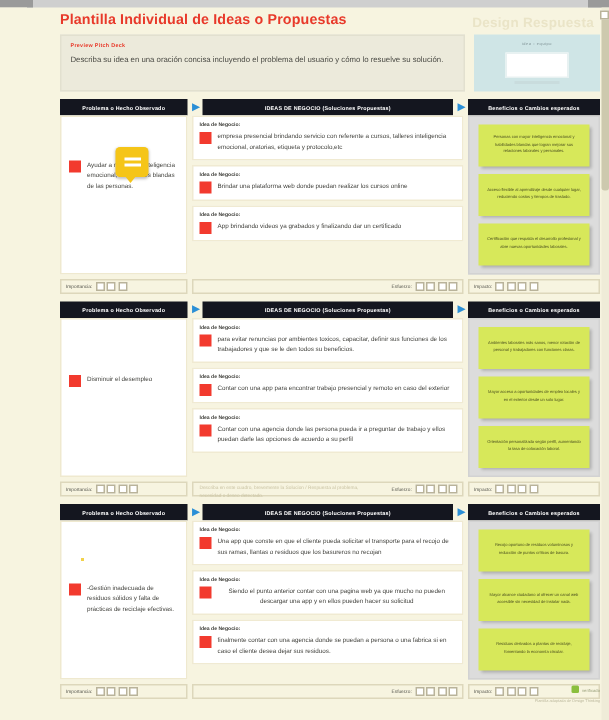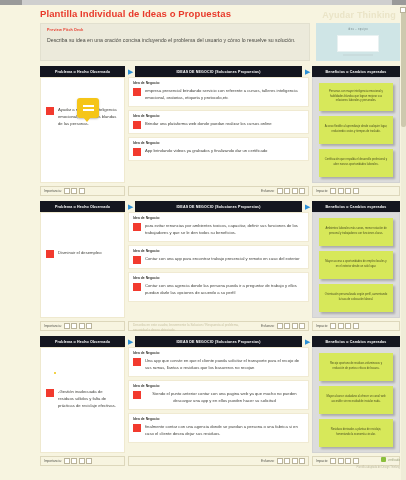--- a/index.html
+++ b/index.html
@@ -169,21 +169,21 @@
   </div>
 
   <div class="leftrail"></div>
 
   <div class="scrollbar">
     <div class="thumbv"></div>
   </div>
 
   <div class="sheet">
 
-    <div class="brand">Ayudar Thinking</div>
+    <div class="brand">Design Respuesta</div>
     <div class="title">Plantilla Individual de Ideas o Propuestas</div>
 
     <div class="briefrow">
       <div class="brief">
         <div class="lbl">Preview Pitch Deck</div>
         <div class="txt">Describa su idea en una oración concisa incluyendo el problema del usuario y cómo lo resuelve su solución.</div>
       </div>
       <div class="thumb">
         <div class="tt">idea - equipo</div>
         <div class="card"></div>

